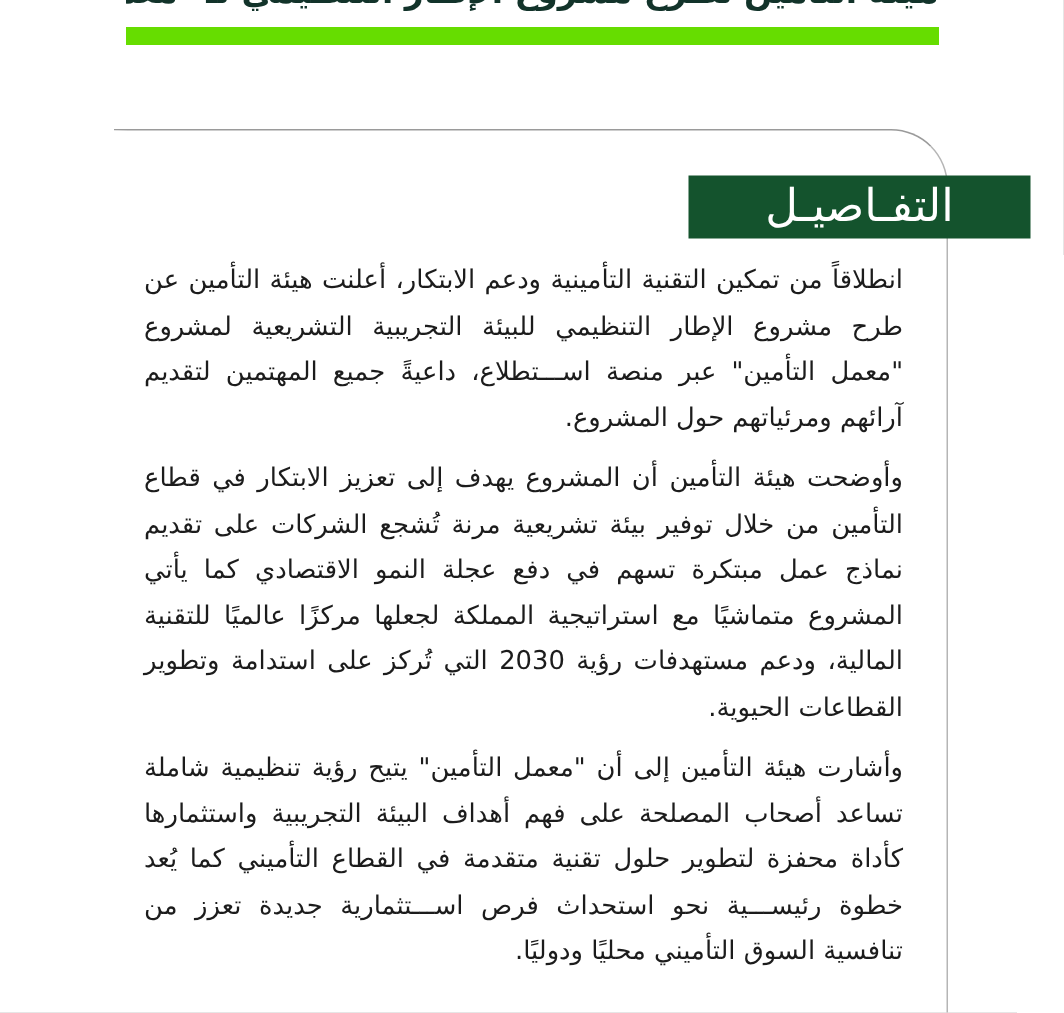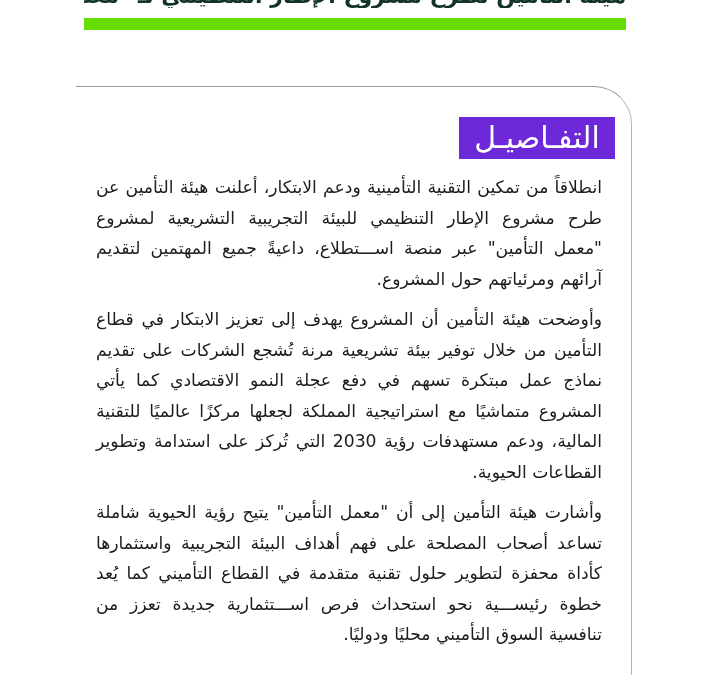--- a/index.html
+++ b/index.html
@@ -45,23 +45,23 @@
       height: 640px;
       border-top: 1px solid #9a9a9a;
       border-right: 1px solid #b5b5b5;
       border-top-right-radius: 38px;
       box-sizing: border-box;
     }
     .section-title {
       position: absolute;
       left: 459px;
       top: 117px;
-      width: 156px;
+      width: 228px;
       height: 42px;
-      background: #6d28d9;
+      background: #14532d;
       color: #ffffff;
       direction: rtl;
       text-align: center;
       font-size: 30px;
       line-height: 42px;
       font-weight: normal;
     }
     .body-text {
       position: absolute;
       left: 96px;
@@ -84,14 +84,14 @@
 <div class="headline">هيئة التأمين تطرح مشروع الإطار التنظيمي لـ "معمل التأمين" لاستطلاع الآراء</div>
 <div class="accent-bar"></div>
 
 <div class="panel"></div>
 
 <div class="section-title">التفـاصيـل</div>
 
 <div class="body-text">
   <p>انطلاقاً من تمكين التقنية التأمينية ودعم الابتكار، أعلنت هيئة التأمين عن طرح مشروع الإطار التنظيمي للبيئة التجريبية التشريعية لمشروع "معمل التأمين" عبر منصة اســـتطلاع، داعيةً جميع المهتمين لتقديم آرائهم ومرئياتهم حول المشروع.</p>
   <p>وأوضحت هيئة التأمين أن المشروع يهدف إلى تعزيز الابتكار في قطاع التأمين من خلال توفير بيئة تشريعية مرنة تُشجع الشركات على تقديم نماذج عمل مبتكرة تسهم في دفع عجلة النمو الاقتصادي كما يأتي المشروع متماشيًا مع استراتيجية المملكة لجعلها مركزًا عالميًا للتقنية المالية، ودعم مستهدفات رؤية 2030 التي تُركز على استدامة وتطوير القطاعات الحيوية.</p>
-  <p>وأشارت هيئة التأمين إلى أن "معمل التأمين" يتيح رؤية الحيوية شاملة تساعد أصحاب المصلحة على فهم أهداف البيئة التجريبية واستثمارها كأداة محفزة لتطوير حلول تقنية متقدمة في القطاع التأميني كما يُعد خطوة رئيســـية نحو استحداث فرص اســـتثمارية جديدة تعزز من تنافسية السوق التأميني محليًا ودوليًا.</p>
+  <p>وأشارت هيئة التأمين إلى أن "معمل التأمين" يتيح رؤية تنظيمية شاملة تساعد أصحاب المصلحة على فهم أهداف البيئة التجريبية واستثمارها كأداة محفزة لتطوير حلول تقنية متقدمة في القطاع التأميني كما يُعد خطوة رئيســـية نحو استحداث فرص اســـتثمارية جديدة تعزز من تنافسية السوق التأميني محليًا ودوليًا.</p>
 </div>
 
 </body></html>

